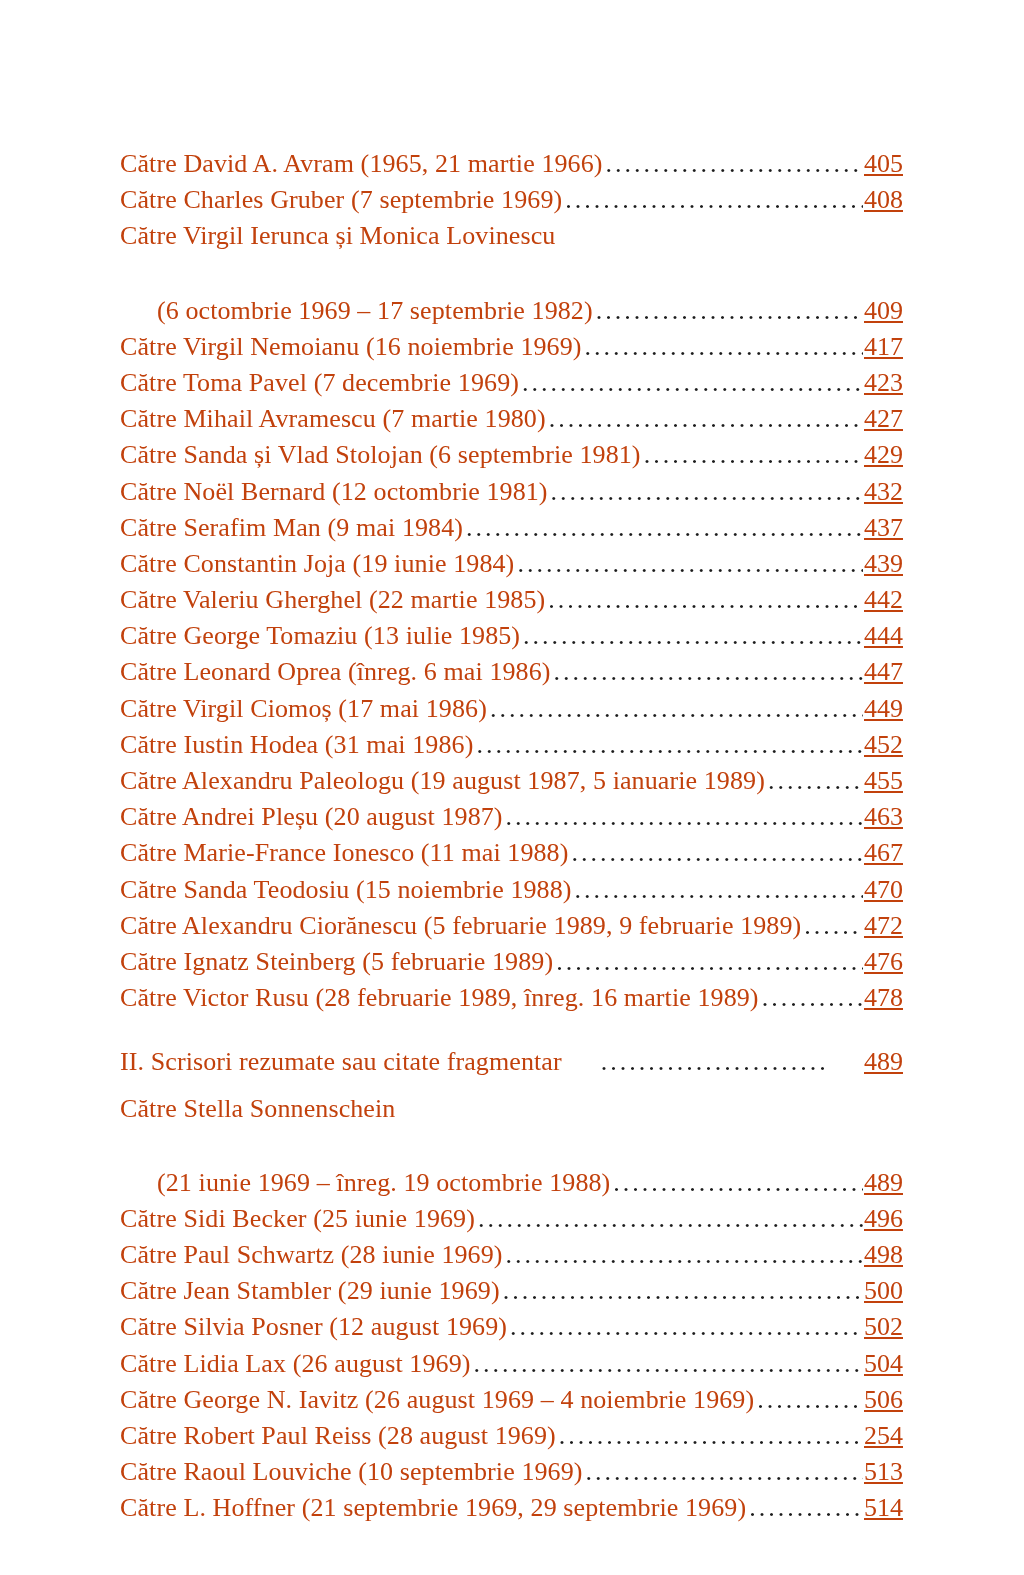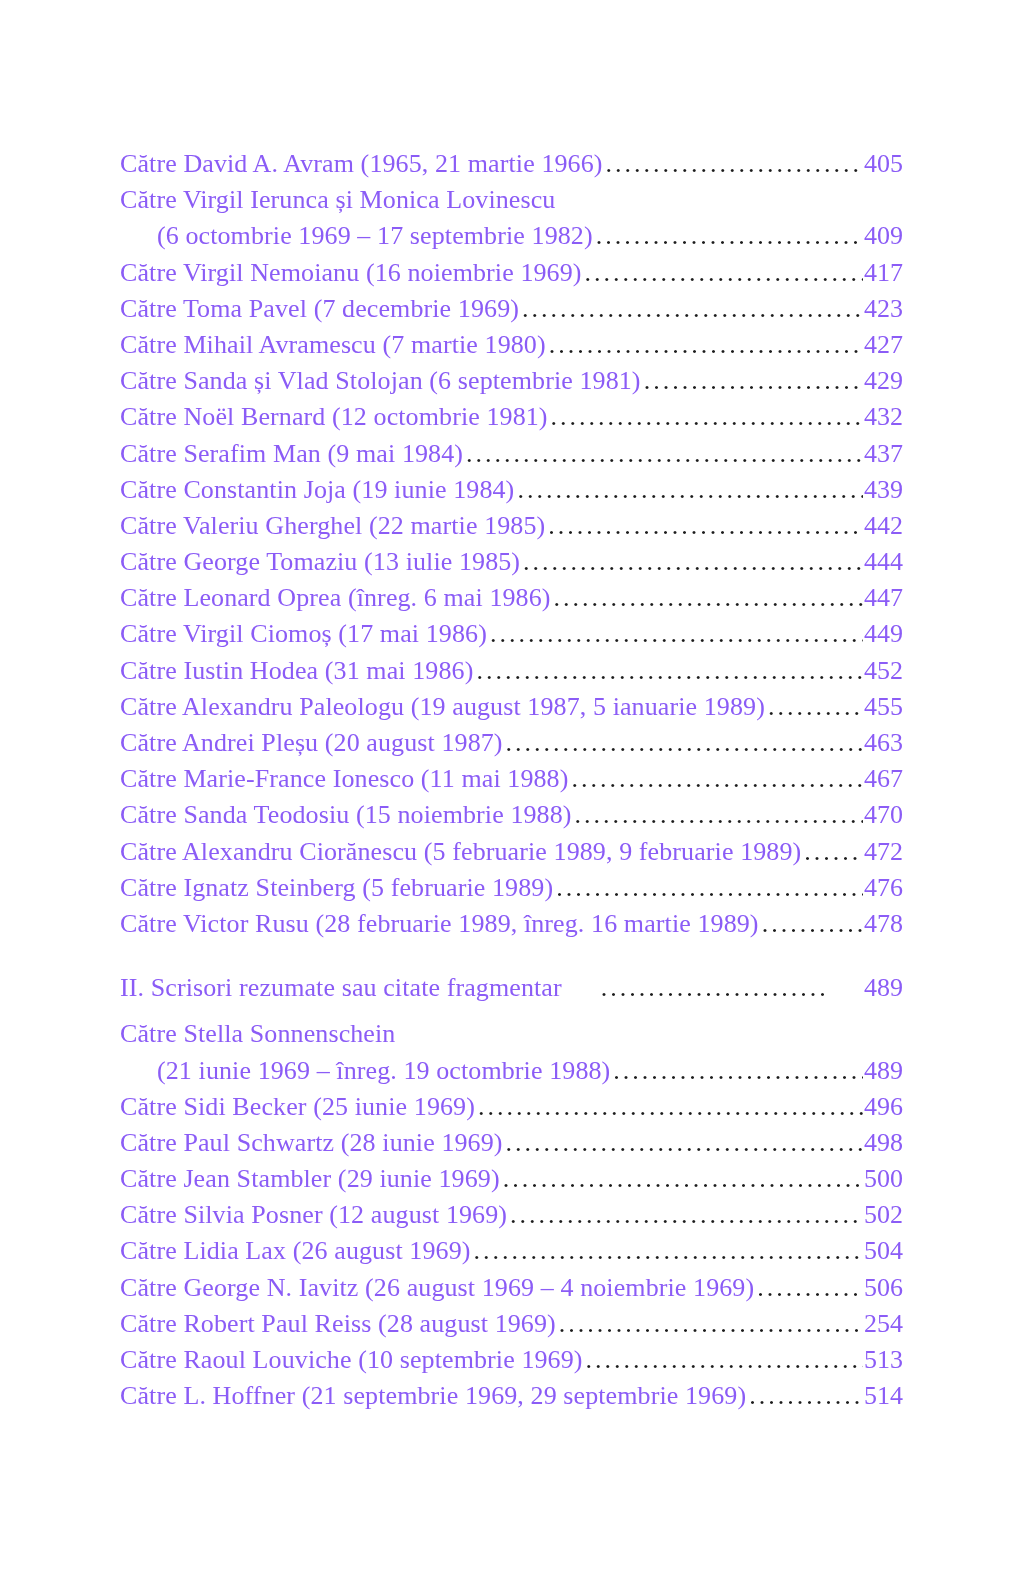--- a/index.html
+++ b/index.html
@@ -8,36 +8,37 @@
     background: #ffffff;
   }
   .book-page {
     position: relative;
     width: 1024px;
     height: 1575px;
     background: #ffffff;
     box-sizing: border-box;
     padding: 146px 121px 0 120px;
     font-family: "Liberation Serif", "DejaVu Serif", serif;
-    color: #8b5cf6;
+    color: #c2410c;
     overflow: hidden;
   }
   .toc {
     width: 100%;
   }
   .row {
     display: flex;
     align-items: baseline;
     font-size: 26px;
     line-height: 36.2px;
     height: 36.2px;
     white-space: nowrap;
   }
   .row.indent {
     padding-left: 37px;
+    margin-top: 38px;
   }
   .row.gap-large {
     margin-top: 28px;
     gap: 36px;
   }
   .row.gap-small {
     margin-top: 10px;
   }
   .entry-text {
     flex: 0 0 auto;
@@ -51,33 +52,39 @@
     padding-left: 3px;
   }
   .leader::after {
     content: "................................................................................................................................";
     letter-spacing: 3px;
     color: #1c1c1c;
   }
   .page-num {
     flex: 0 0 auto;
     padding-left: 1px;
+    text-decoration: underline;
   }
 </style>
 </head>
 <body>
 
 <div class="book-page">
   <div class="toc" id="toc-list">
   <div class="row">
     <span class="entry-text">Către David A. Avram (1965, 21 martie 1966)</span>
     <span class="leader"></span>
     <span class="page-num">405</span>
   </div>
 
+  <div class="row">
+    <span class="entry-text">Către Charles Gruber (7 septembrie 1969)</span>
+    <span class="leader"></span>
+    <span class="page-num">408</span>
+  </div>
 
   <div class="row">
     <span class="entry-text">Către Virgil Ierunca și Monica Lovinescu</span>
 
   </div>
 
   <div class="row indent">
     <span class="entry-text">(6 octombrie 1969 – 17 septembrie 1982)</span>
     <span class="leader"></span>
     <span class="page-num">409</span>

